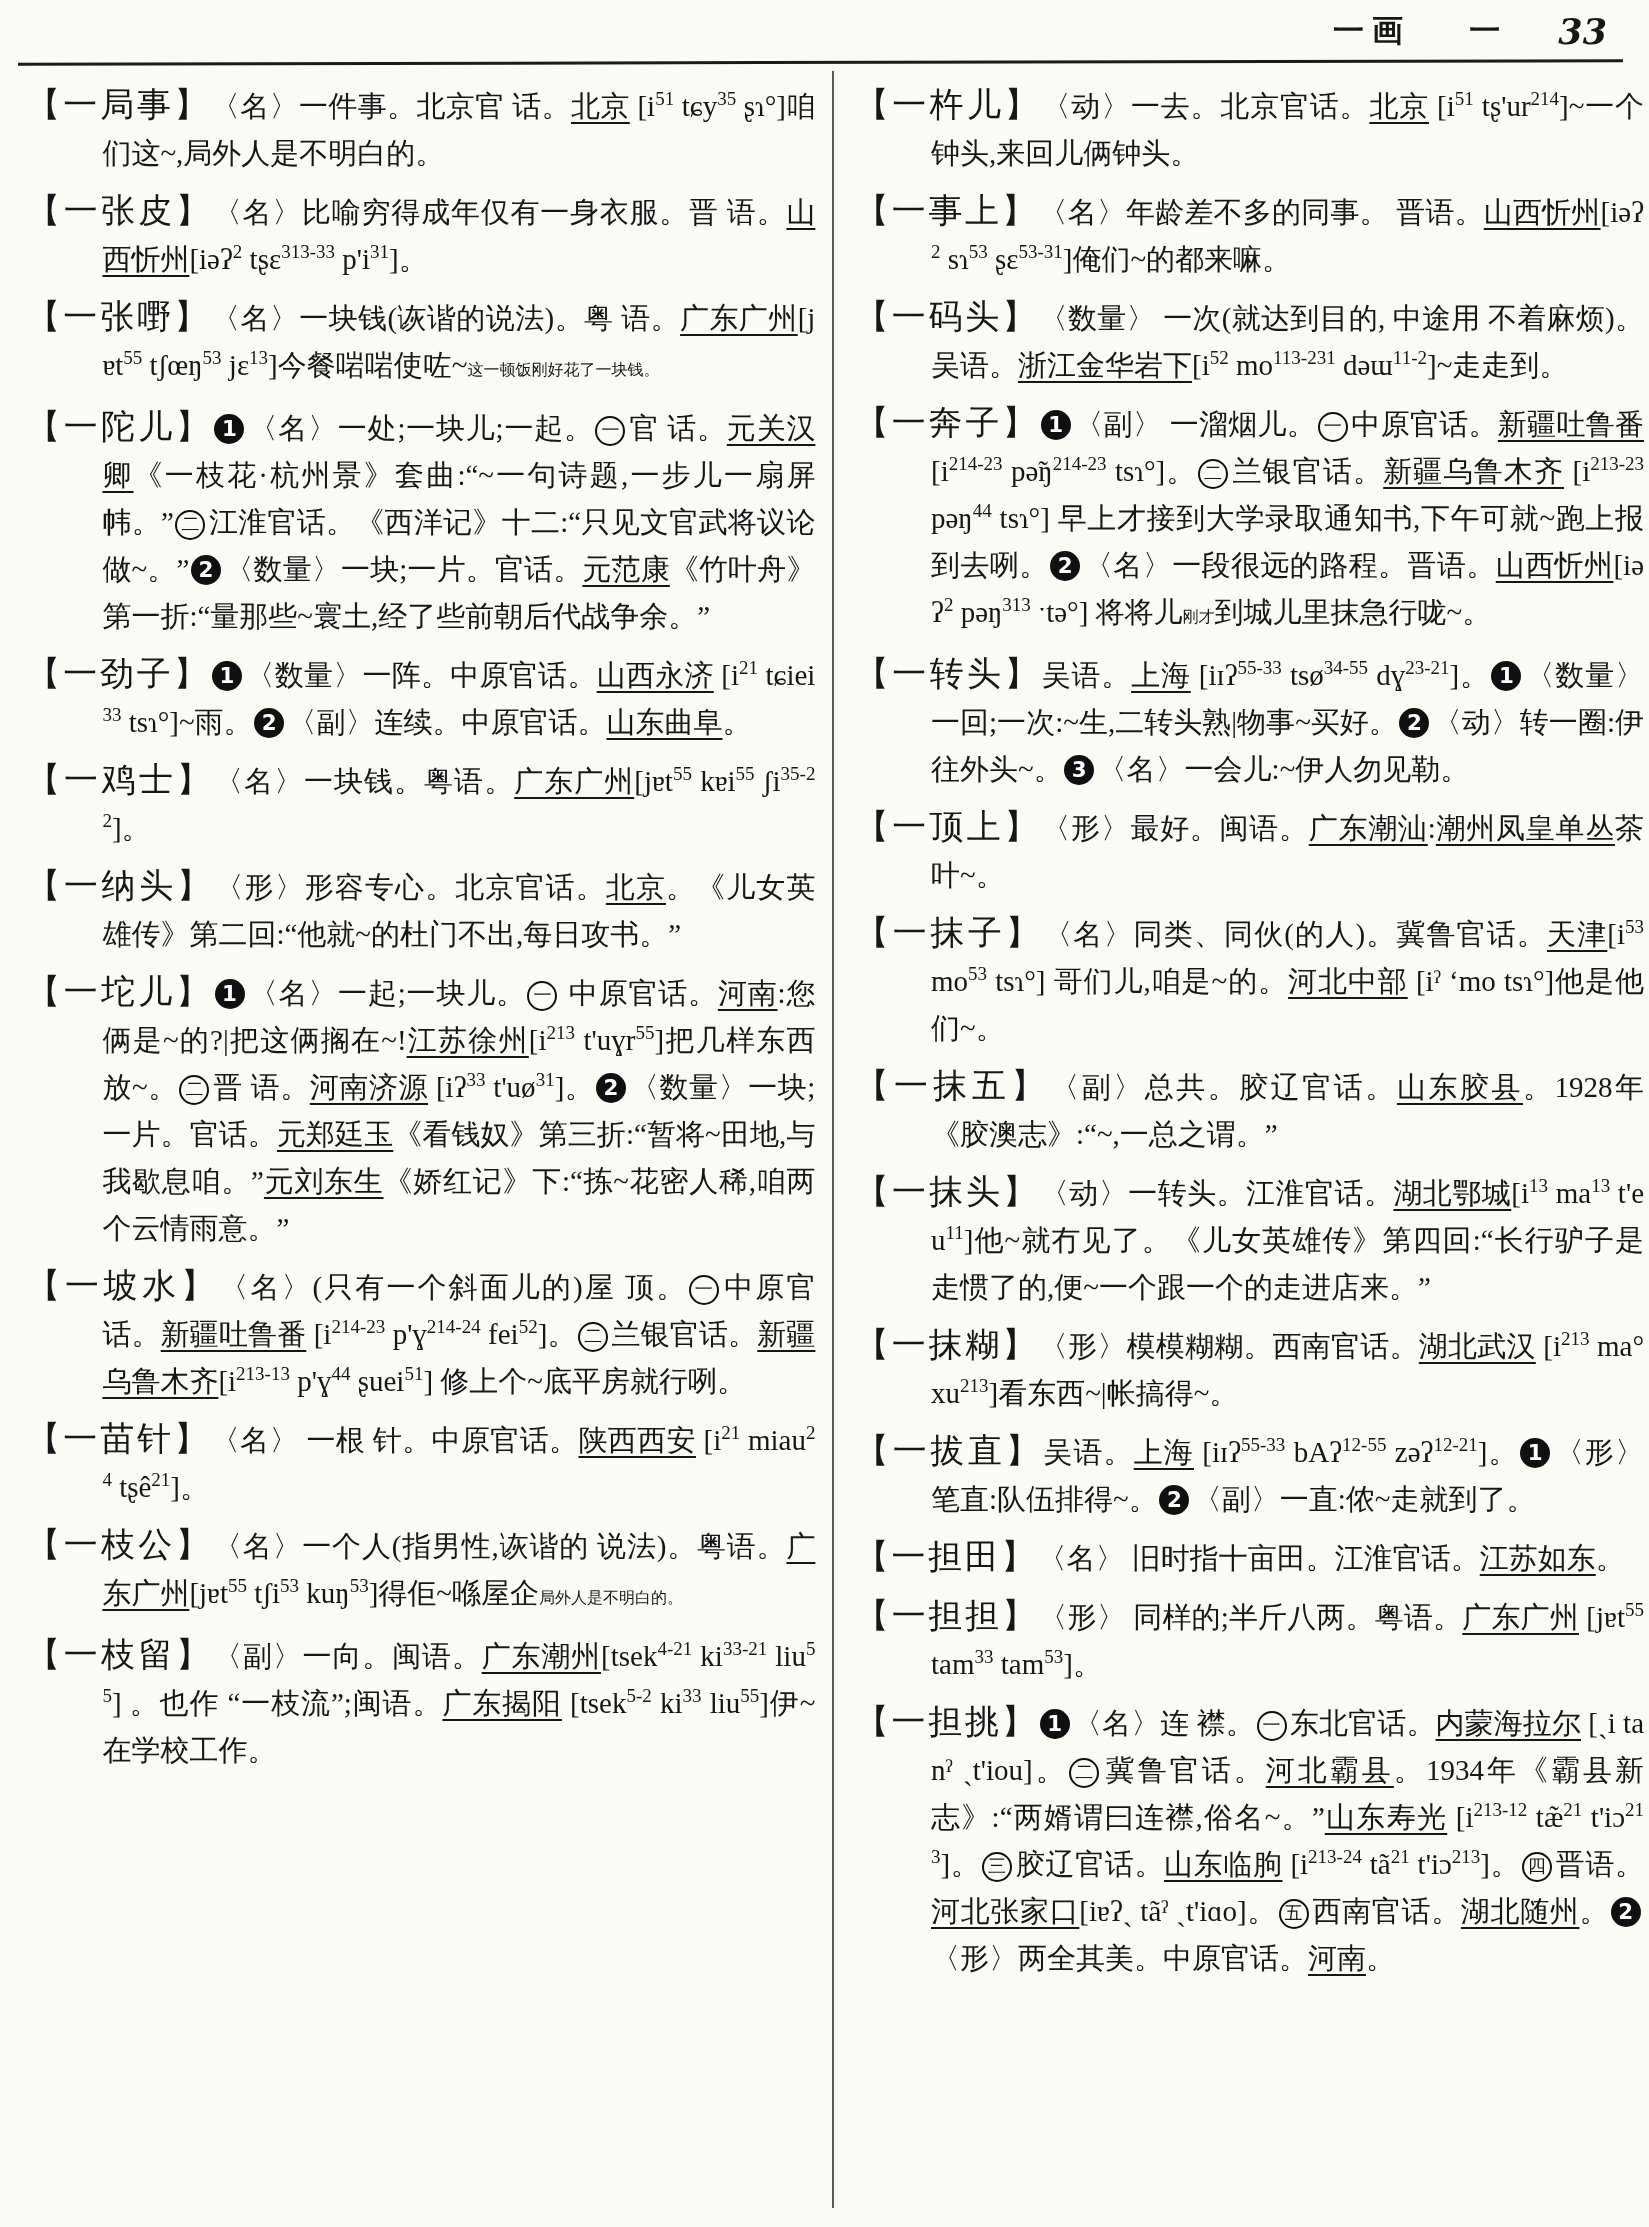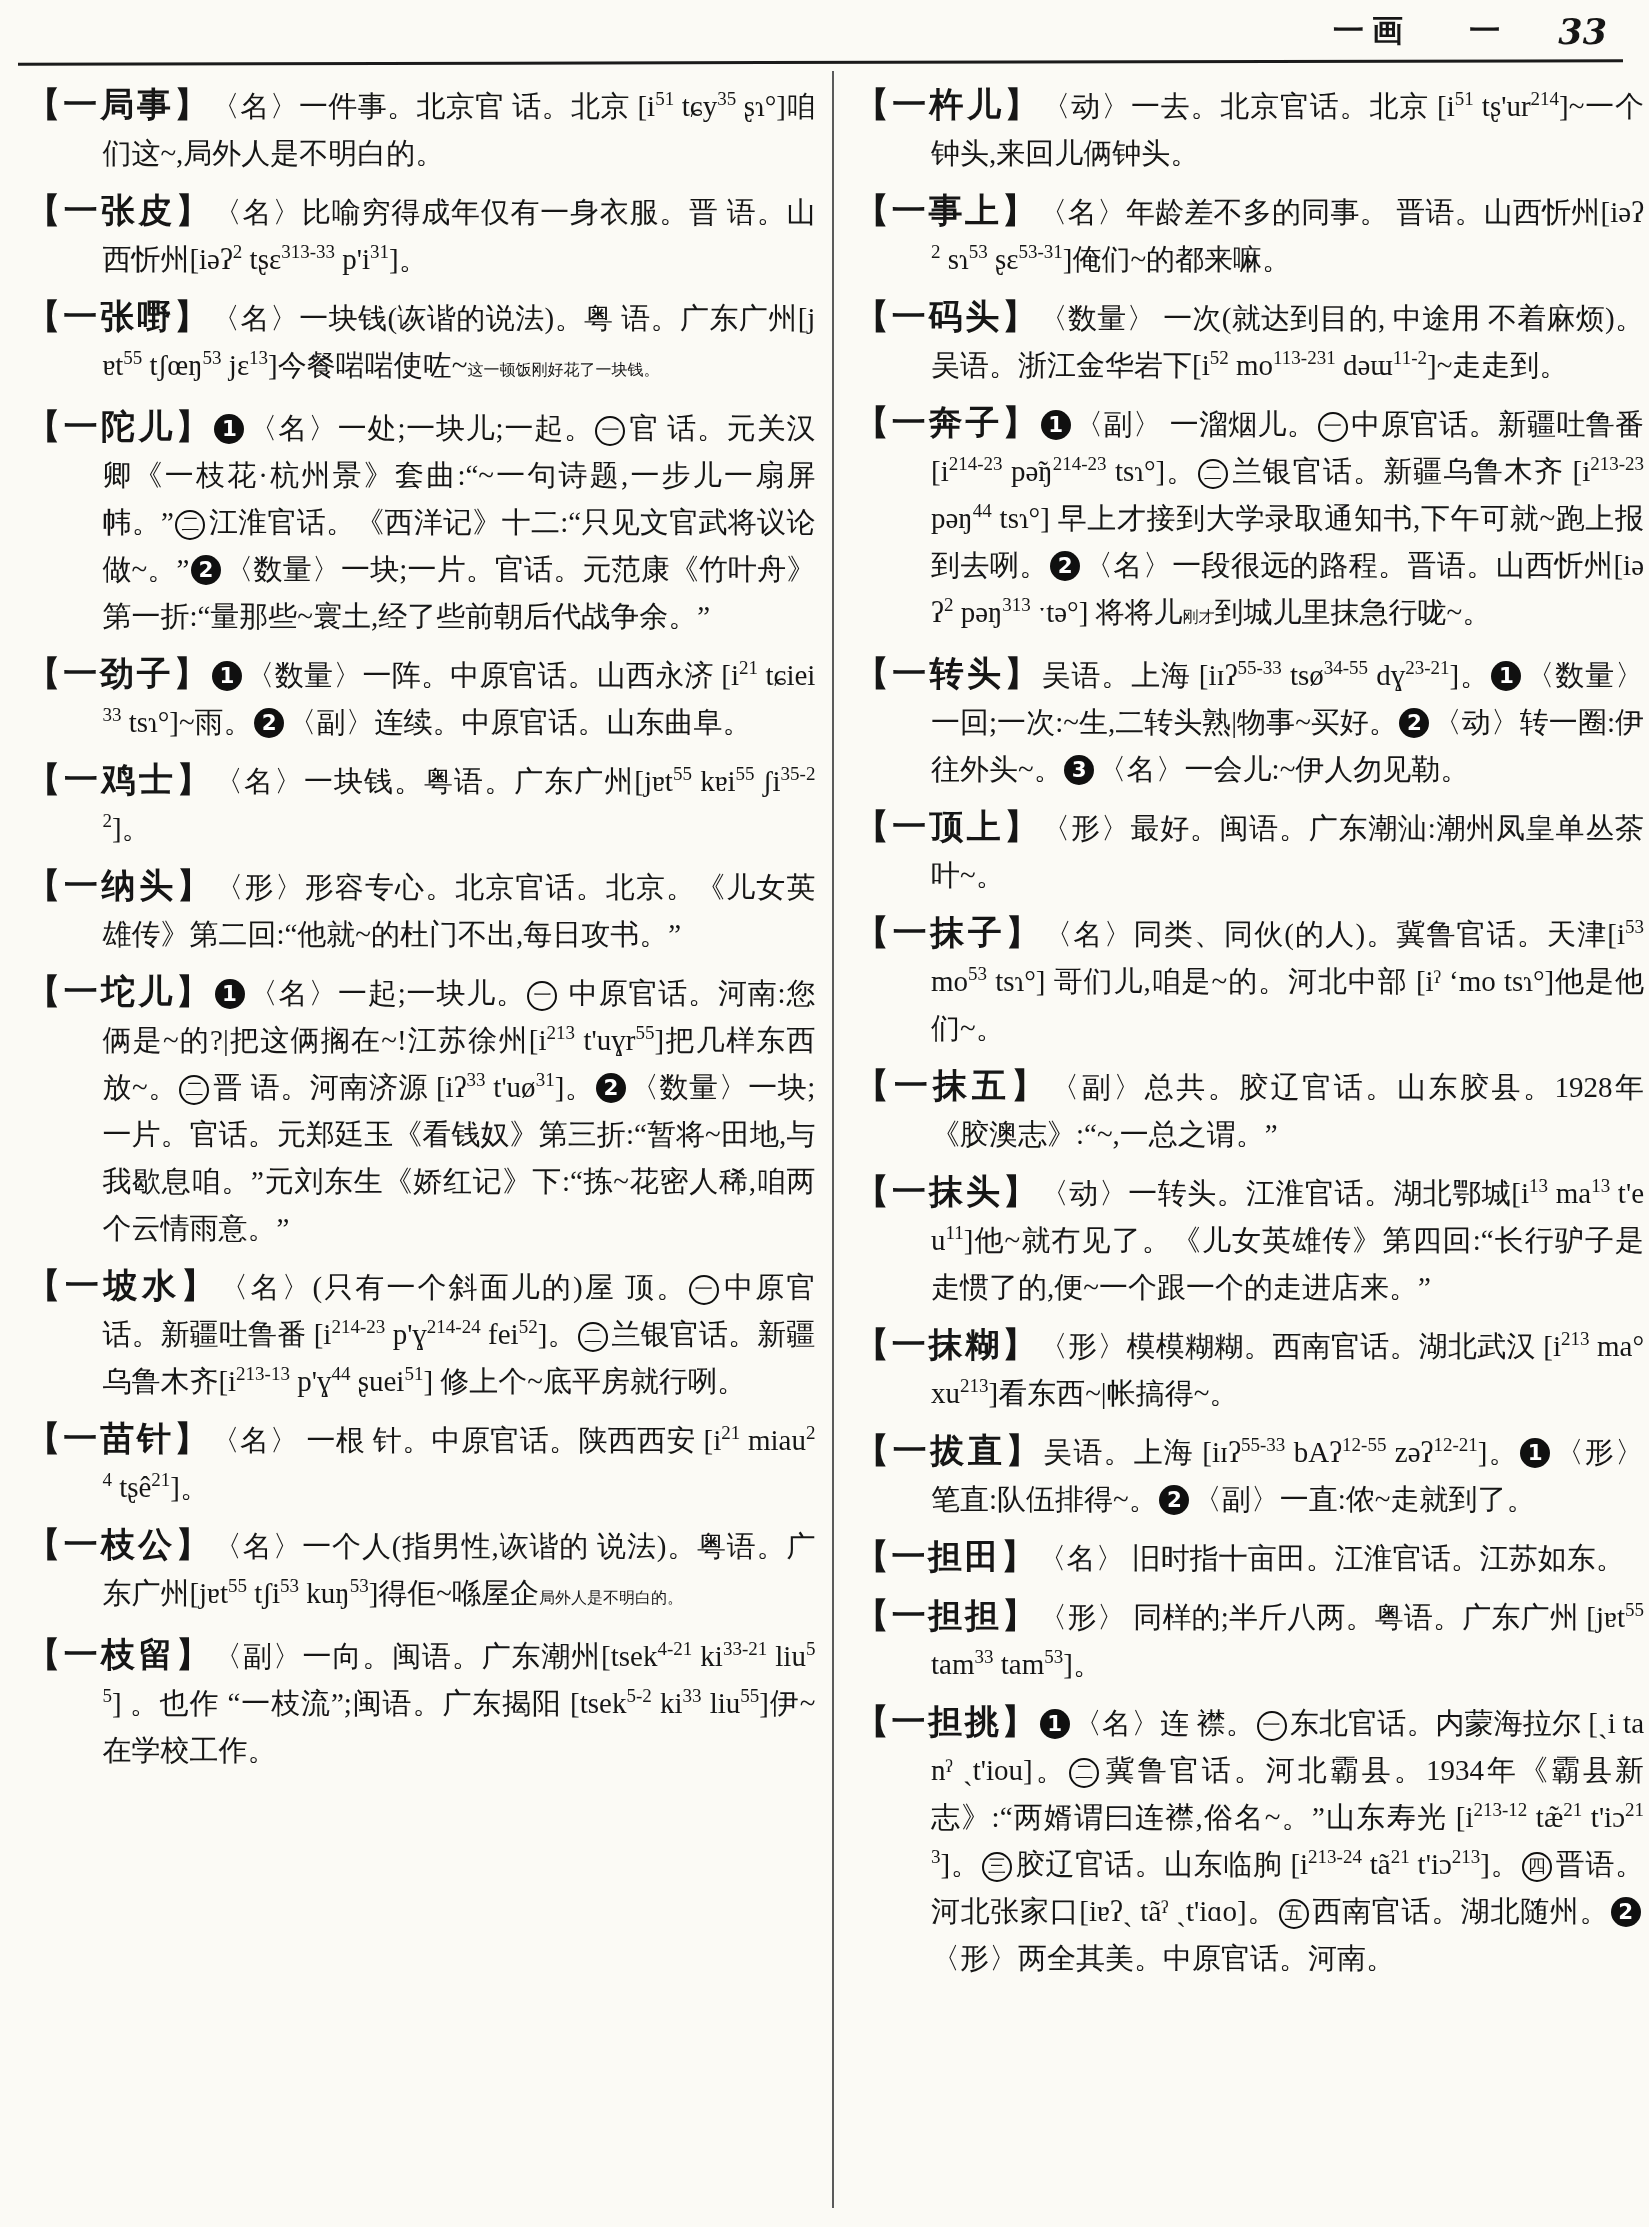--- a/index.html
+++ b/index.html
@@ -10,22 +10,22 @@
   .header .sec{letter-spacing:8.2px;font-weight:bold;}
   .header .rad{font-weight:bold;}
   .header .pg{font-style:italic;font-weight:bold;font-size:35px;font-family:"DejaVu Serif",serif;}
   .rule{position:absolute;top:61px;left:18px;width:1605px;height:2.5px;background:#1b1b1b;transform:rotate(-0.12deg);}
   .divider{position:absolute;left:832px;top:71px;width:1.6px;height:2137px;background:#5a5a5a;}
   .col{position:absolute;top:81px;width:789px;}
   #col-left{left:26.4px;}
   #col-right{left:855px;}
   .entry{padding-left:76px;text-indent:-76px;font-size:29px;line-height:47px;margin-bottom:10px;
          text-align:justify;word-break:break-all;}
-  .hw{font-weight:bold;font-size:34px;letter-spacing:2.5px;}
-  .u{text-decoration-thickness:2.1px;text-underline-offset:5.8px;}
+  .hw{font-weight:normal;font-size:34px;letter-spacing:2.5px;}
+  .u{text-decoration:underline;text-decoration-thickness:2.1px;text-underline-offset:5.8px;}
   sup{font-size:19px;line-height:0;vertical-align:super;}
   .sm{font-size:16px;}
   .sn{display:inline-block;width:30px;height:30px;border-radius:50%;background:#101010;color:#fff;
       font-size:21.4px;line-height:30px;text-align:center;text-indent:0;font-weight:bold;
       vertical-align:2.5px;margin:0 3.3px 0 1.6px;font-family:"DejaVu Sans",sans-serif;}
   .cn{display:inline-block;width:30px;height:30px;border-radius:50%;border:2.5px solid #101010;
       font-size:18px;line-height:25px;text-align:center;text-indent:0;vertical-align:2.5px;
       margin:0 3.3px 0 1.6px;box-sizing:border-box;}
 </style>
 </head>

